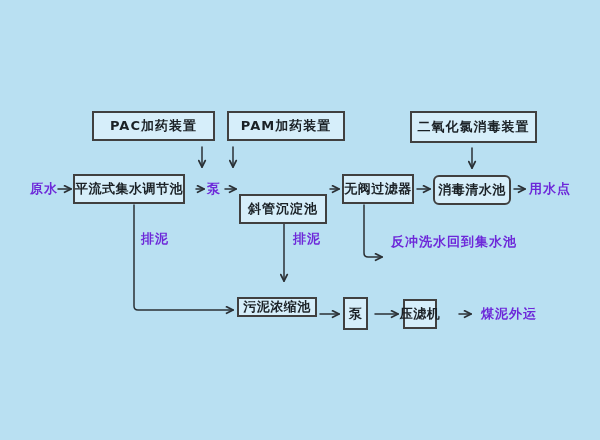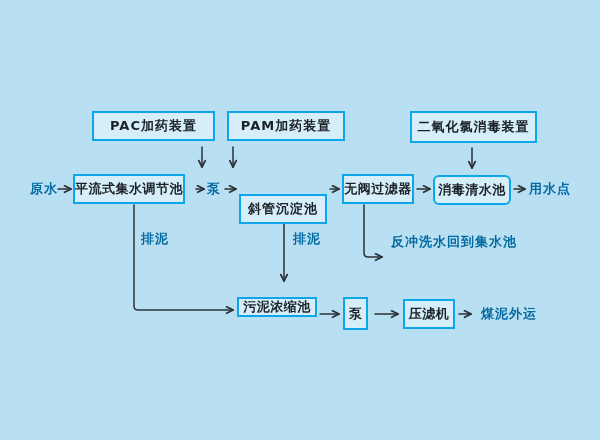--- a/index.html
+++ b/index.html
@@ -13,53 +13,53 @@
     background:#b9e0f2;
     overflow:hidden;
   }
   .connectors{
     position:absolute;left:0;top:0;
     width:600px;height:440px;
   }
   .box{
     position:absolute;
     box-sizing:border-box;
-    border:2px solid #0ea5e9;
+    border:2px solid #404040;
     background:#d6eefa;
     color:#1b2126;
     font-size:13px;
     font-weight:600;
     letter-spacing:1px;
     display:flex;
     align-items:center;
     justify-content:center;
     white-space:nowrap;
   }
   .lbl{
     position:absolute;
-    color:#0369a1;
+    color:#6d28d9;
     font-size:13px;
     font-weight:600;
     letter-spacing:1px;
     line-height:16px;
     white-space:nowrap;
   }
   
   .pac{left:92px;top:111px;width:123px;height:30px;}
   .pam{left:227px;top:111px;width:118px;height:30px;}
   .clo2{left:410px;top:111px;width:127px;height:32px;}
   
   .regtank{left:73px;top:174px;width:112px;height:30px;letter-spacing:0.5px;}
   .sedtank{left:239px;top:174px;width:88px;height:30px;margin-top:20px;}
   .vfilter{left:342px;top:174px;width:72px;height:30px;letter-spacing:0.5px;}
   .cleantank{left:433px;top:175px;width:78px;height:30px;letter-spacing:0.5px;border-radius:6px;}
   
   .thickener{left:237px;top:297px;width:80px;height:20px;letter-spacing:0.5px;}
   .pumpbox{left:343px;top:297px;width:25px;height:33px;letter-spacing:0;}
-  .press{left:403px;top:299px;width:52px;height:30px;letter-spacing:0.5px;text-align:right;}
+  .press{left:403px;top:299px;width:34px;height:30px;letter-spacing:0.5px;text-align:right;}
   
   .rawwater{left:30px;top:181px;}
   .pump1{left:207px;top:181px;}
   .usepoint{left:529px;top:181px;}
   .drain1{left:141px;top:231px;}
   .drain2{left:293px;top:231px;}
   .backwash{left:391px;top:234px;text-align:center;}
   .transport{left:481px;top:306px;}
 </style>
 </head>

